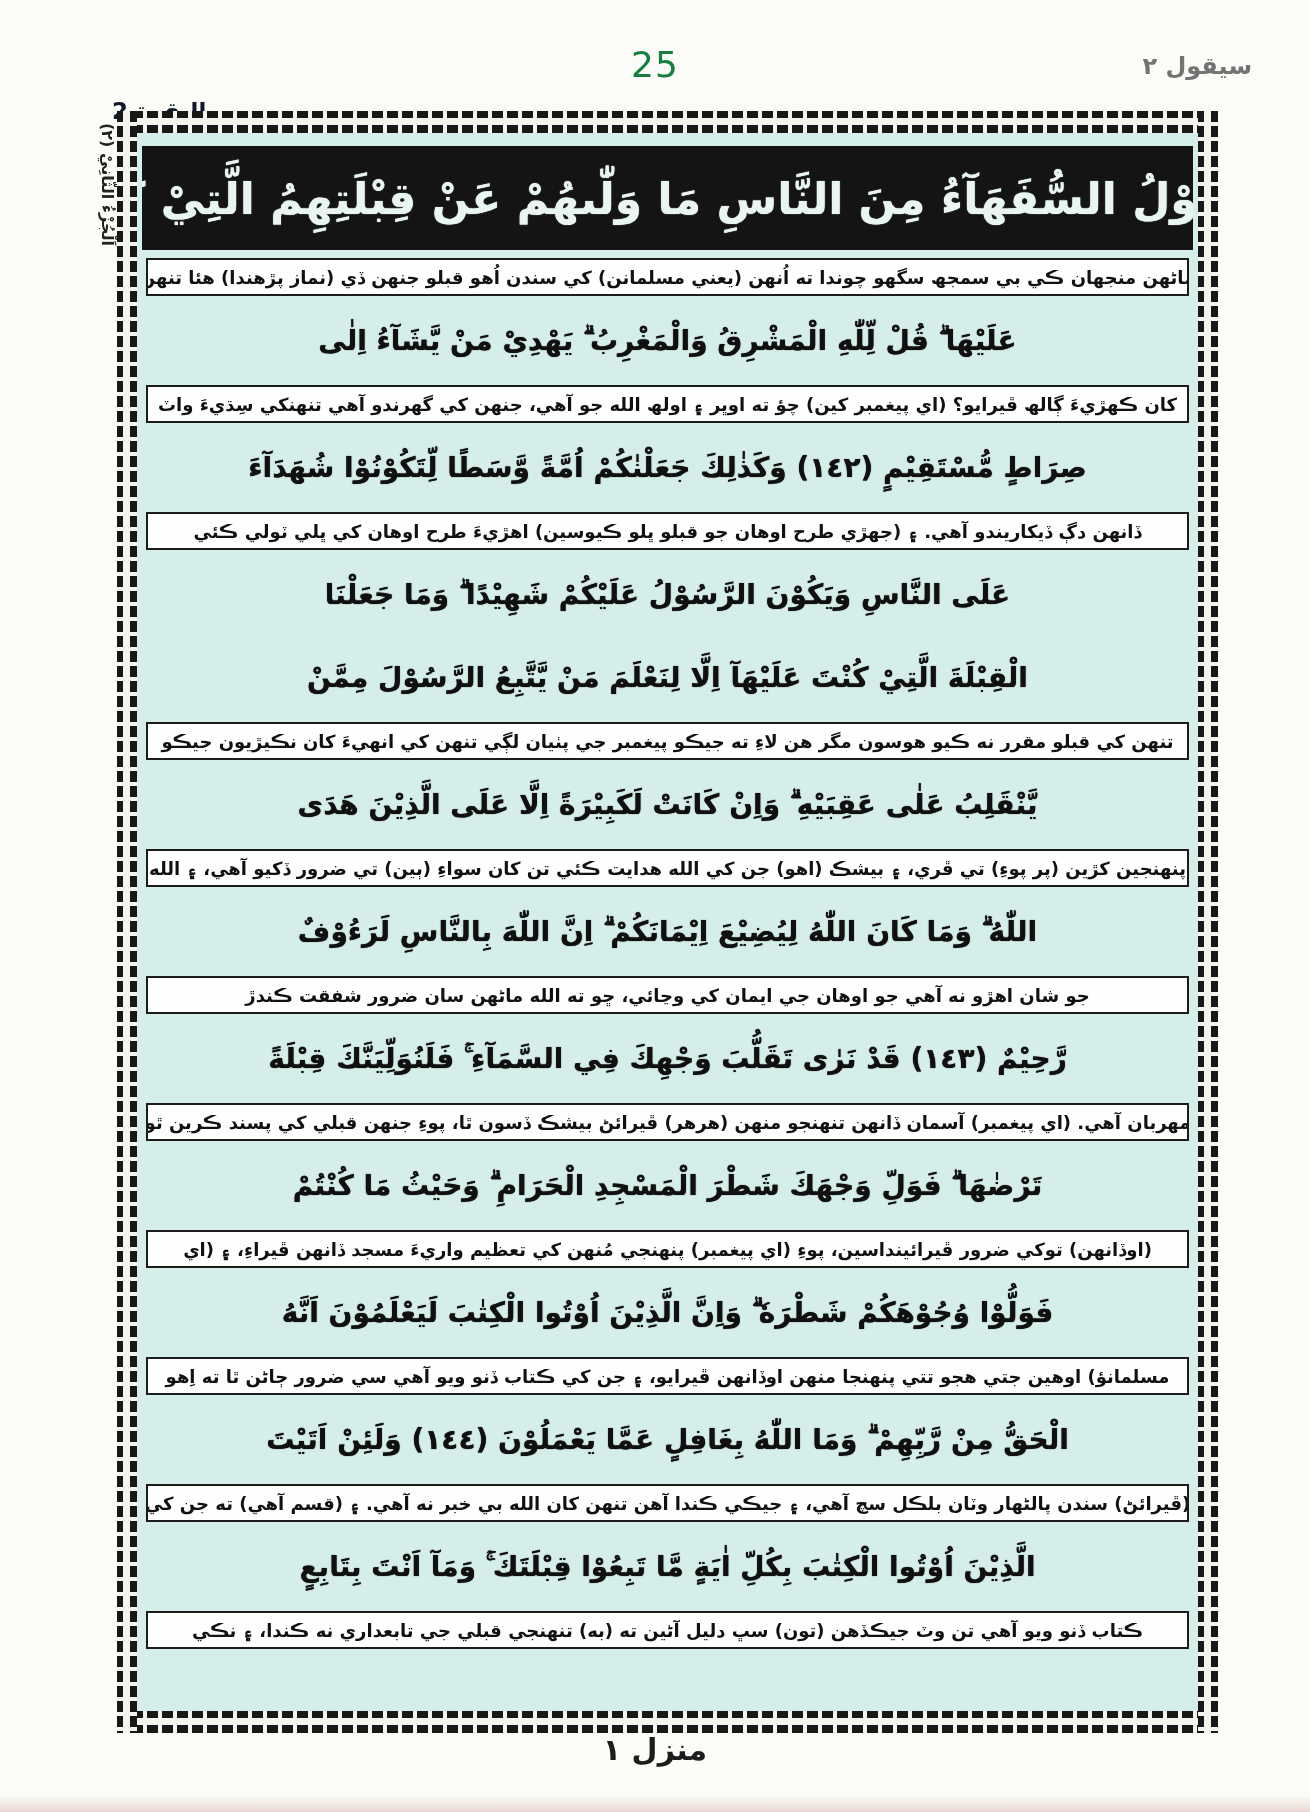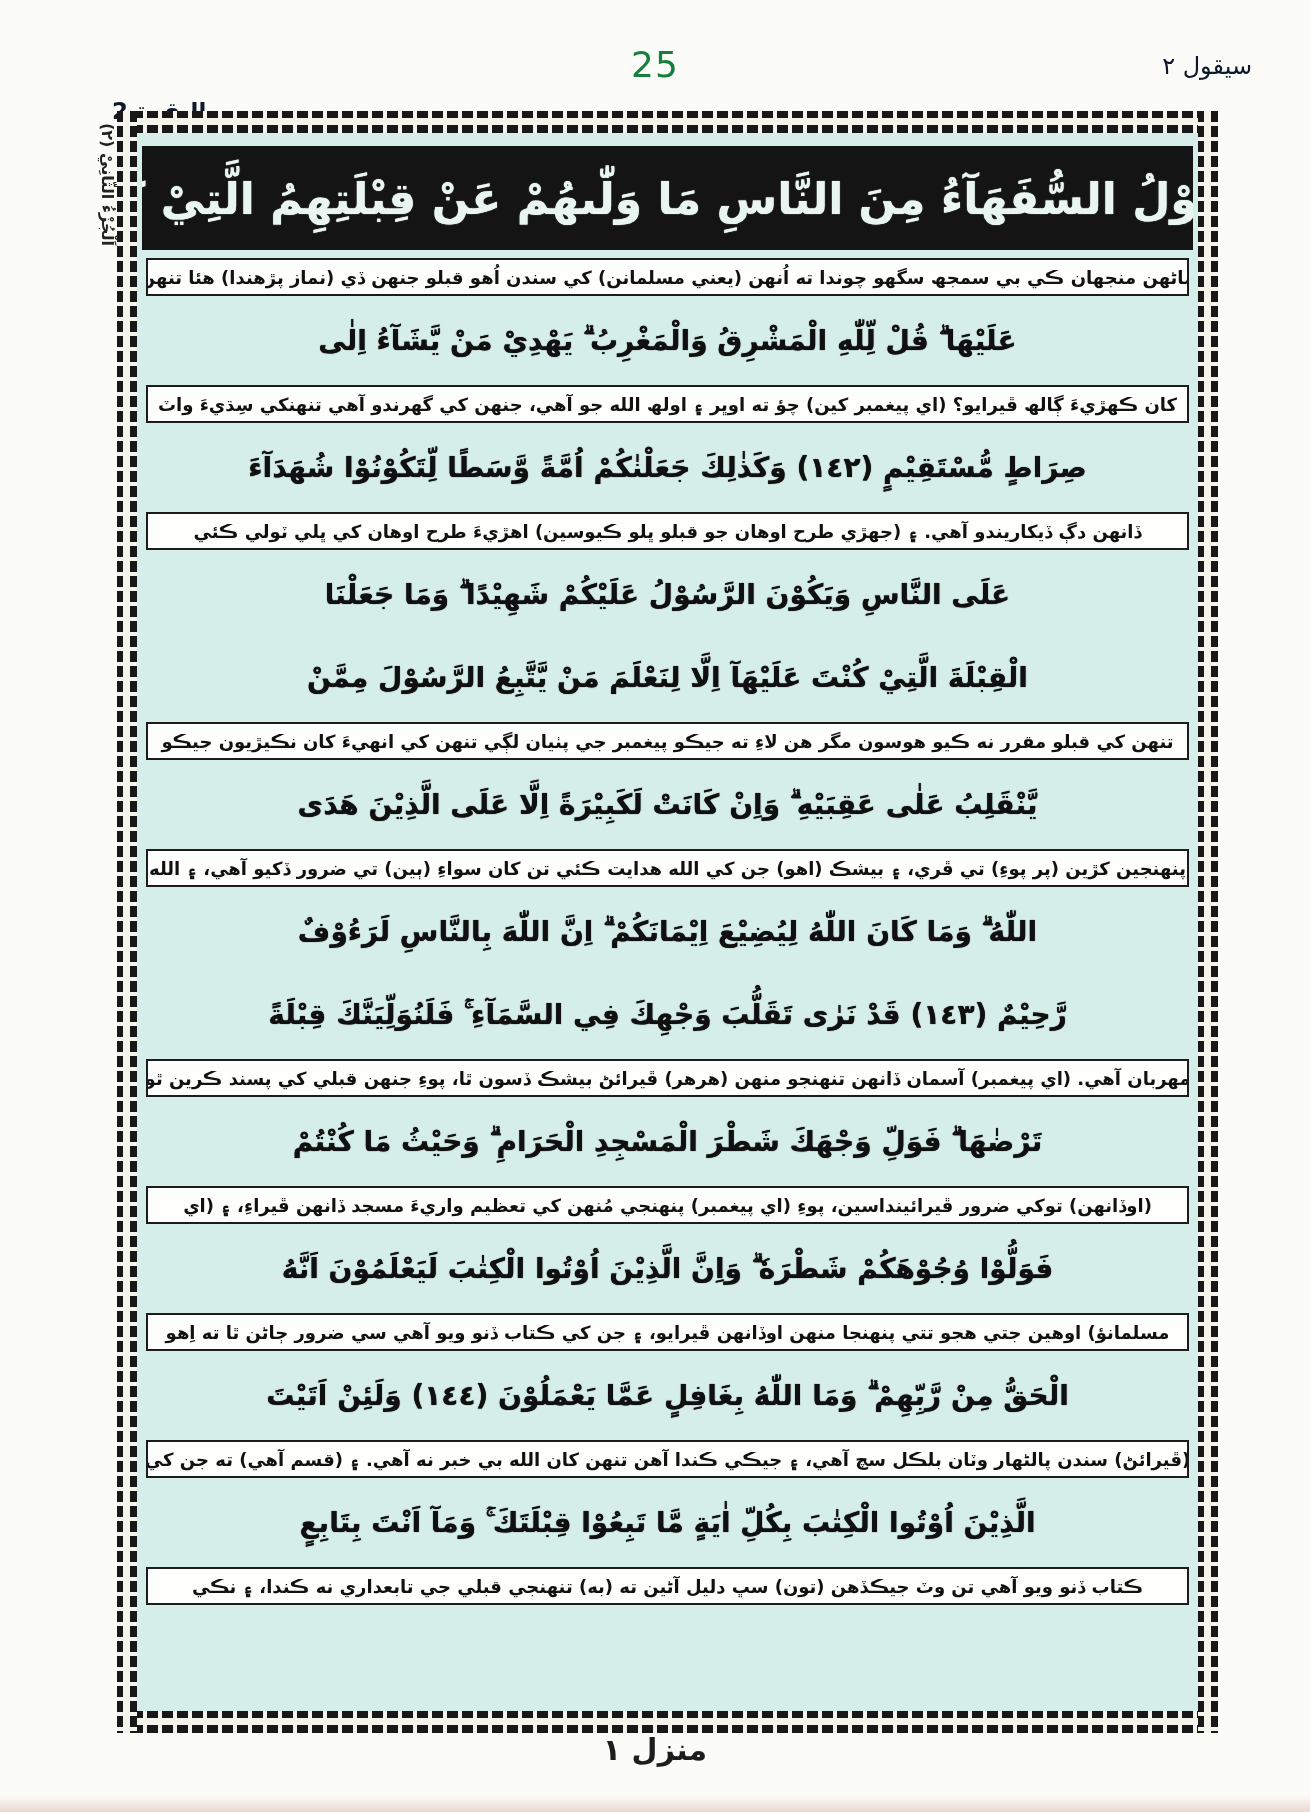--- a/index.html
+++ b/index.html
@@ -14,21 +14,21 @@
   .page{
     position:relative;width:1310px;height:1812px;background:var(--paper);
     overflow:hidden;direction:rtl;
   }
   
   .hdr-center{
     position:absolute;top:44px;left:0;width:100%;text-align:center;
     font-size:36px;color:#15803d;letter-spacing:1px;direction:ltr;
   }
   .hdr-right{
-    position:absolute;top:52px;right:58px;font-size:24px;font-weight:normal;color:#0f172a;
+    position:absolute;top:52px;right:58px;font-size:24px;font-weight:bold;color:#737373;
   }
   .hdr-left{
     position:absolute;top:70px;left:112px;font-size:23px;font-weight:bold;color:#0f172a;margin-top:28px;
   }
   .margin-vert{
     position:absolute;left:-58px;top:175px;width:330px;text-align:center;
     transform:rotate(90deg);font-size:16px;font-weight:bold;color:#222;
     letter-spacing:1px;white-space:nowrap;
   }
   
@@ -107,20 +107,21 @@
       <div class="row r-ar">عَلَيْهَا ۗ قُلْ لِّلّٰهِ الْمَشْرِقُ وَالْمَغْرِبُ ۗ يَهْدِيْ مَنْ يَّشَآءُ اِلٰى</div>
       <div class="row r-tr">کان ڪهڙيءَ ڳالھ ڦيرايو؟ (اي پيغمبر کين) چؤ ته اوڀر ۽ اولھ الله جو آهي، جنهن کي گهرندو آهي تنهنکي سِڌيءَ واٽ</div>
       <div class="row r-ar">صِرَاطٍ مُّسْتَقِيْمٍ (١٤٢) وَكَذٰلِكَ جَعَلْنٰكُمْ اُمَّةً وَّسَطًا لِّتَكُوْنُوْا شُهَدَآءَ</div>
       <div class="row r-tr">ڏانهن دڳ ڏيکاريندو آهي. ۽ (جهڙي طرح اوهان جو قبلو ڀلو ڪيوسين) اهڙيءَ طرح اوهان کي ڀلي ٽولي ڪئي</div>
       <div class="row r-ar">عَلَى النَّاسِ وَيَكُوْنَ الرَّسُوْلُ عَلَيْكُمْ شَهِيْدًا ۗ وَمَا جَعَلْنَا</div>
       <div class="row r-ar">الْقِبْلَةَ الَّتِيْ كُنْتَ عَلَيْهَآ اِلَّا لِنَعْلَمَ مَنْ يَّتَّبِعُ الرَّسُوْلَ مِمَّنْ</div>
       <div class="row r-tr">تنهن کي قبلو مقرر نه ڪيو هوسون مگر هن لاءِ ته جيڪو پيغمبر جي پٺيان لڳي تنهن کي انهيءَ کان نڪيڙيون جيڪو</div>
       <div class="row r-ar">يَّنْقَلِبُ عَلٰى عَقِبَيْهِ ۗ وَاِنْ كَانَتْ لَكَبِيْرَةً اِلَّا عَلَى الَّذِيْنَ هَدَى</div>
       <div class="row r-tr">پنهنجين کڙين (پر پوءِ) تي ڦري، ۽ بيشڪ (اهو) جن کي الله هدايت ڪئي تن کان سواءِ (ٻين) تي ضرور ڏکيو آهي، ۽ الله</div>
       <div class="row r-ar">اللّٰهُ ۗ وَمَا كَانَ اللّٰهُ لِيُضِيْعَ اِيْمَانَكُمْ ۗ اِنَّ اللّٰهَ بِالنَّاسِ لَرَءُوْفٌ</div>
+      <div class="row r-tr">جو شان اهڙو نه آهي جو اوهان جي ايمان کي وڃائي، ڇو ته الله ماڻهن سان ضرور شفقت ڪندڙ</div>
       <div class="row r-ar">رَّحِيْمٌ (١٤٣) قَدْ نَرٰى تَقَلُّبَ وَجْهِكَ فِي السَّمَآءِ ۚ فَلَنُوَلِّيَنَّكَ قِبْلَةً</div>
       <div class="row r-tr">مهربان آهي. (اي پيغمبر) آسمان ڏانهن تنهنجو منهن (هرهر) ڦيرائڻ بيشڪ ڏسون ٿا، پوءِ جنهن قبلي کي پسند ڪرين ٿو</div>
       <div class="row r-ar">تَرْضٰهَا ۗ فَوَلِّ وَجْهَكَ شَطْرَ الْمَسْجِدِ الْحَرَامِ ۗ وَحَيْثُ مَا كُنْتُمْ</div>
       <div class="row r-tr">(اوڏانهن) توکي ضرور ڦيرائينداسين، پوءِ (اي پيغمبر) پنهنجي مُنهن کي تعظيم واريءَ مسجد ڏانهن ڦيراءِ، ۽ (اي</div>
       <div class="row r-ar">فَوَلُّوْا وُجُوْهَكُمْ شَطْرَهٗ ۗ وَاِنَّ الَّذِيْنَ اُوْتُوا الْكِتٰبَ لَيَعْلَمُوْنَ اَنَّهُ</div>
       <div class="row r-tr">مسلمانؤ) اوهين جتي هجو تتي پنهنجا منهن اوڏانهن ڦيرايو، ۽ جن کي ڪتاب ڏنو ويو آهي سي ضرور ڄاڻن ٿا ته اِهو</div>
       <div class="row r-ar">الْحَقُّ مِنْ رَّبِّهِمْ ۗ وَمَا اللّٰهُ بِغَافِلٍ عَمَّا يَعْمَلُوْنَ (١٤٤) وَلَئِنْ اَتَيْتَ</div>
       <div class="row r-tr">(ڦيرائڻ) سندن پالڻهار وٽان بلڪل سچ آهي، ۽ جيڪي ڪندا آهن تنهن کان الله بي خبر نه آهي. ۽ (قسم آهي) ته جن کي</div>
       <div class="row r-ar">الَّذِيْنَ اُوْتُوا الْكِتٰبَ بِكُلِّ اٰيَةٍ مَّا تَبِعُوْا قِبْلَتَكَ ۚ وَمَآ اَنْتَ بِتَابِعٍ</div>
       <div class="row r-tr">ڪتاب ڏنو ويو آهي تن وٽ جيڪڏهن (تون) سڀ دليل آڻين ته (به) تنهنجي قبلي جي تابعداري نه ڪندا، ۽ نڪي</div>

